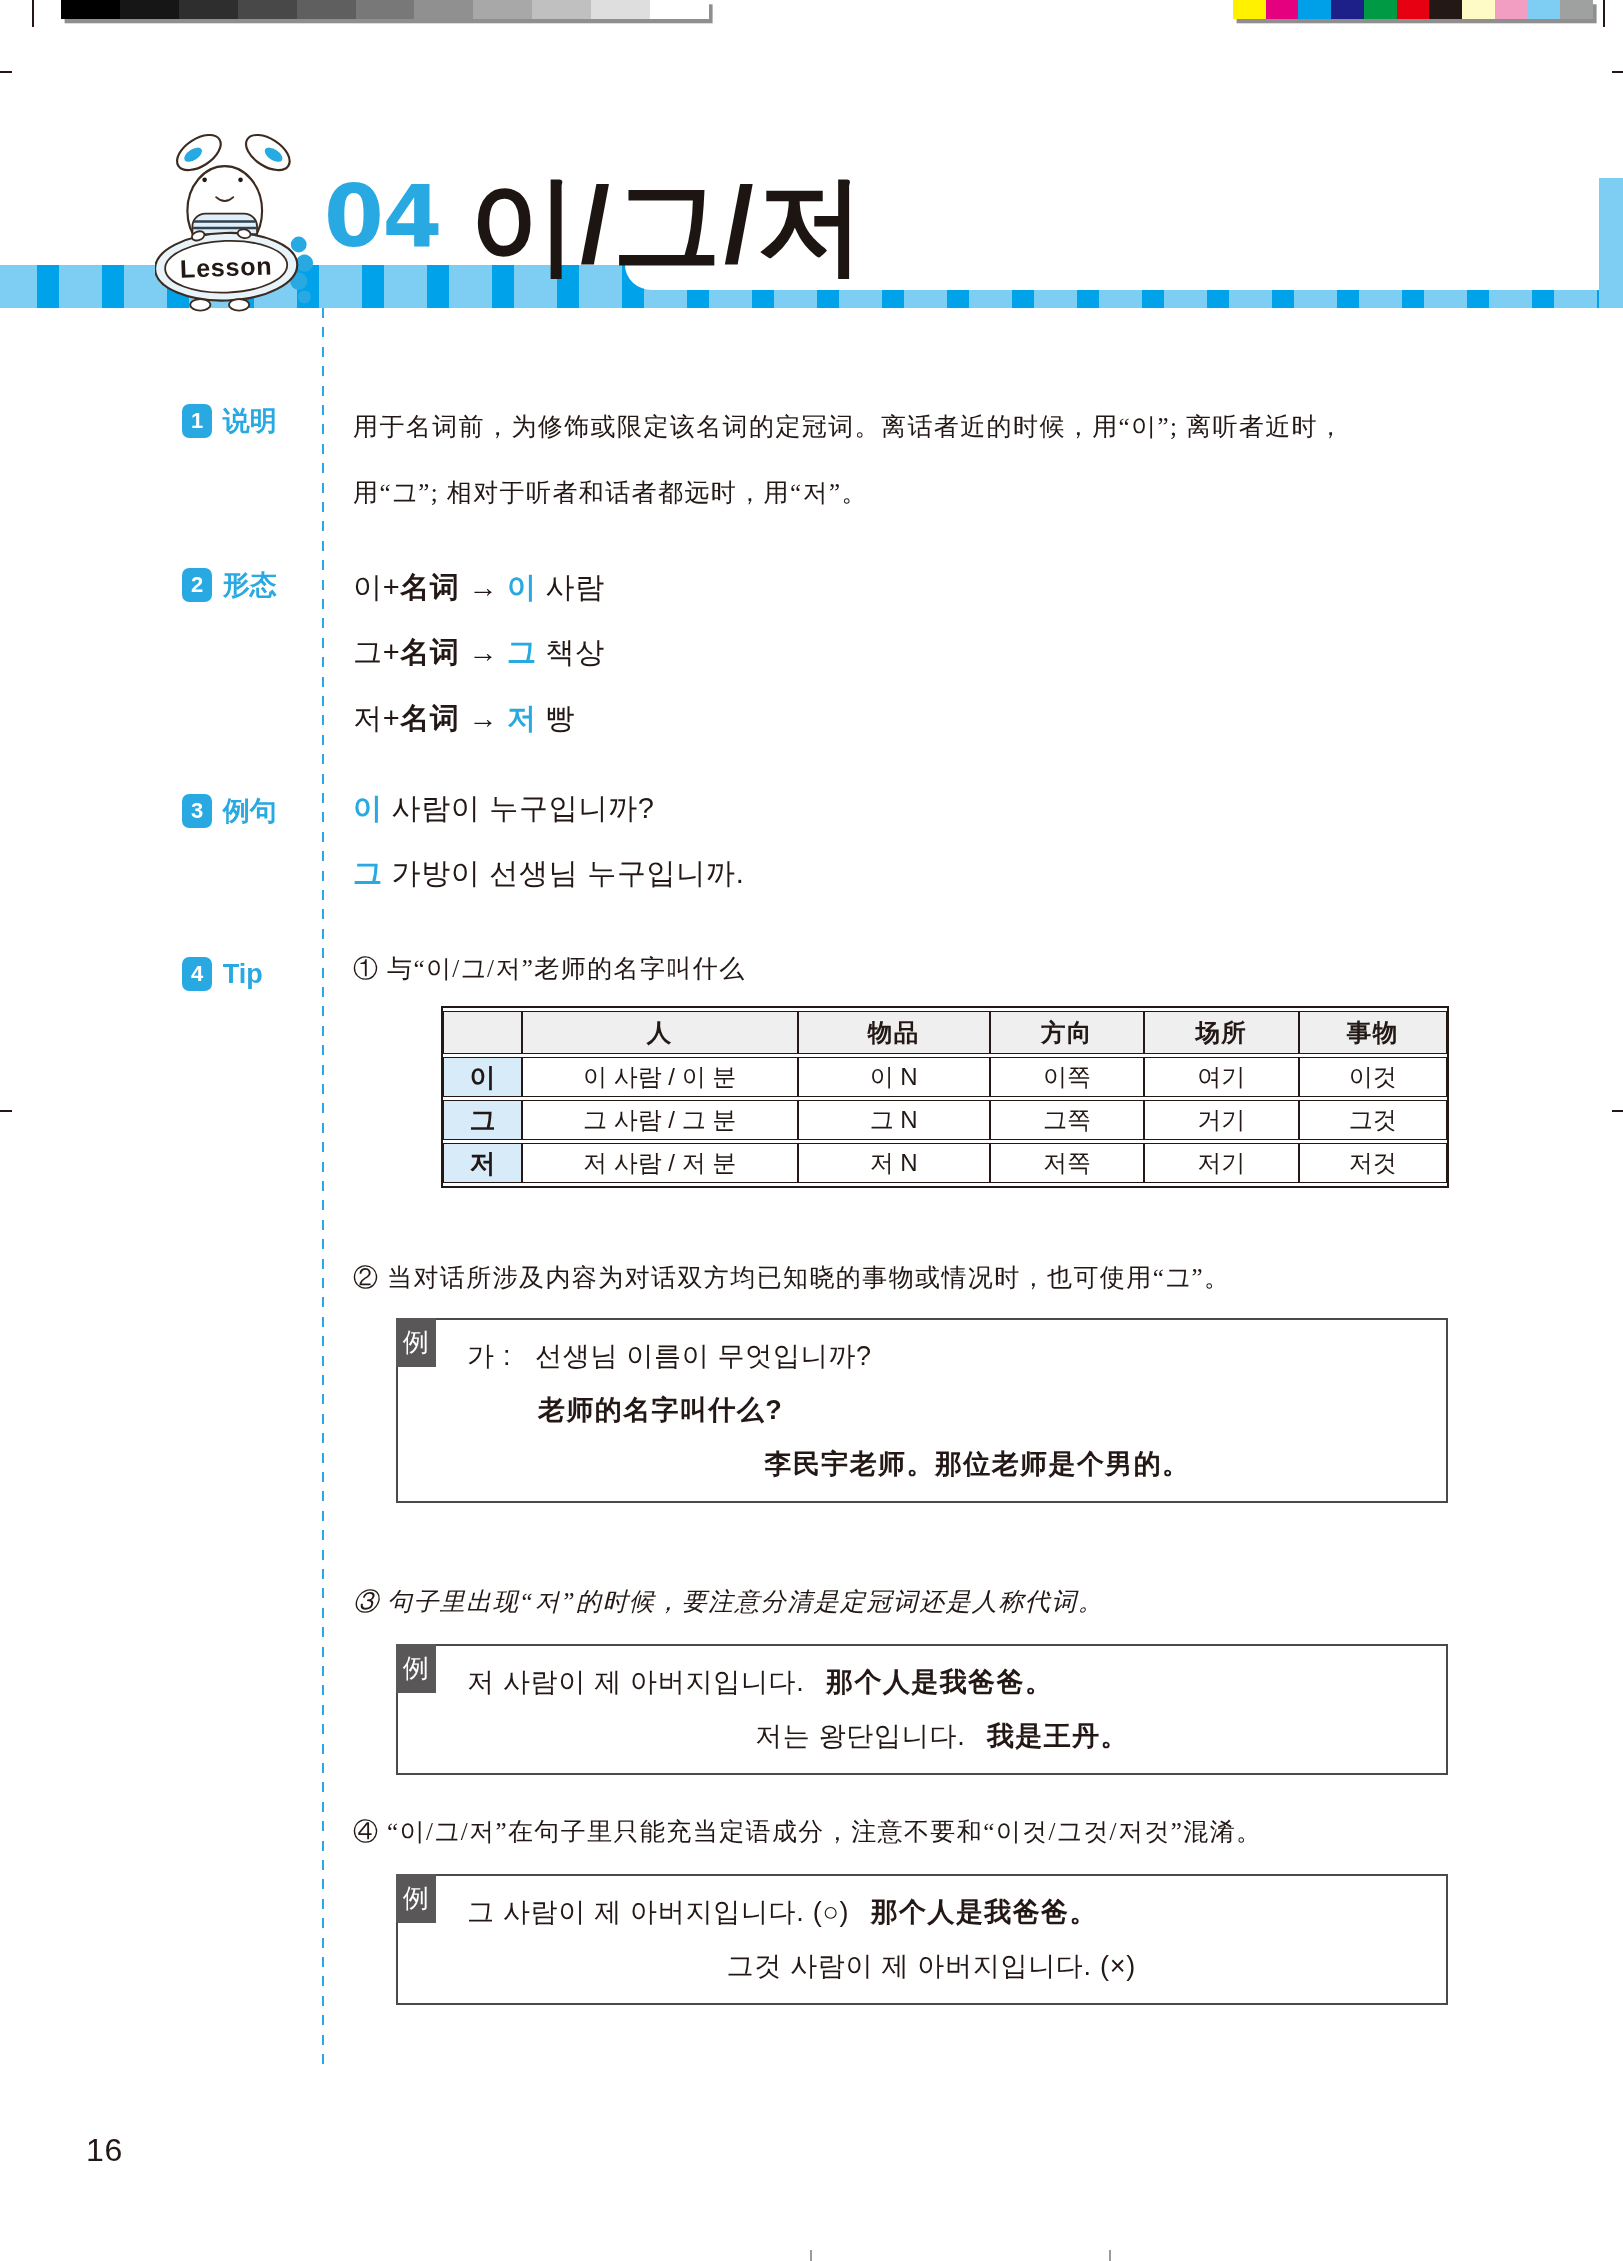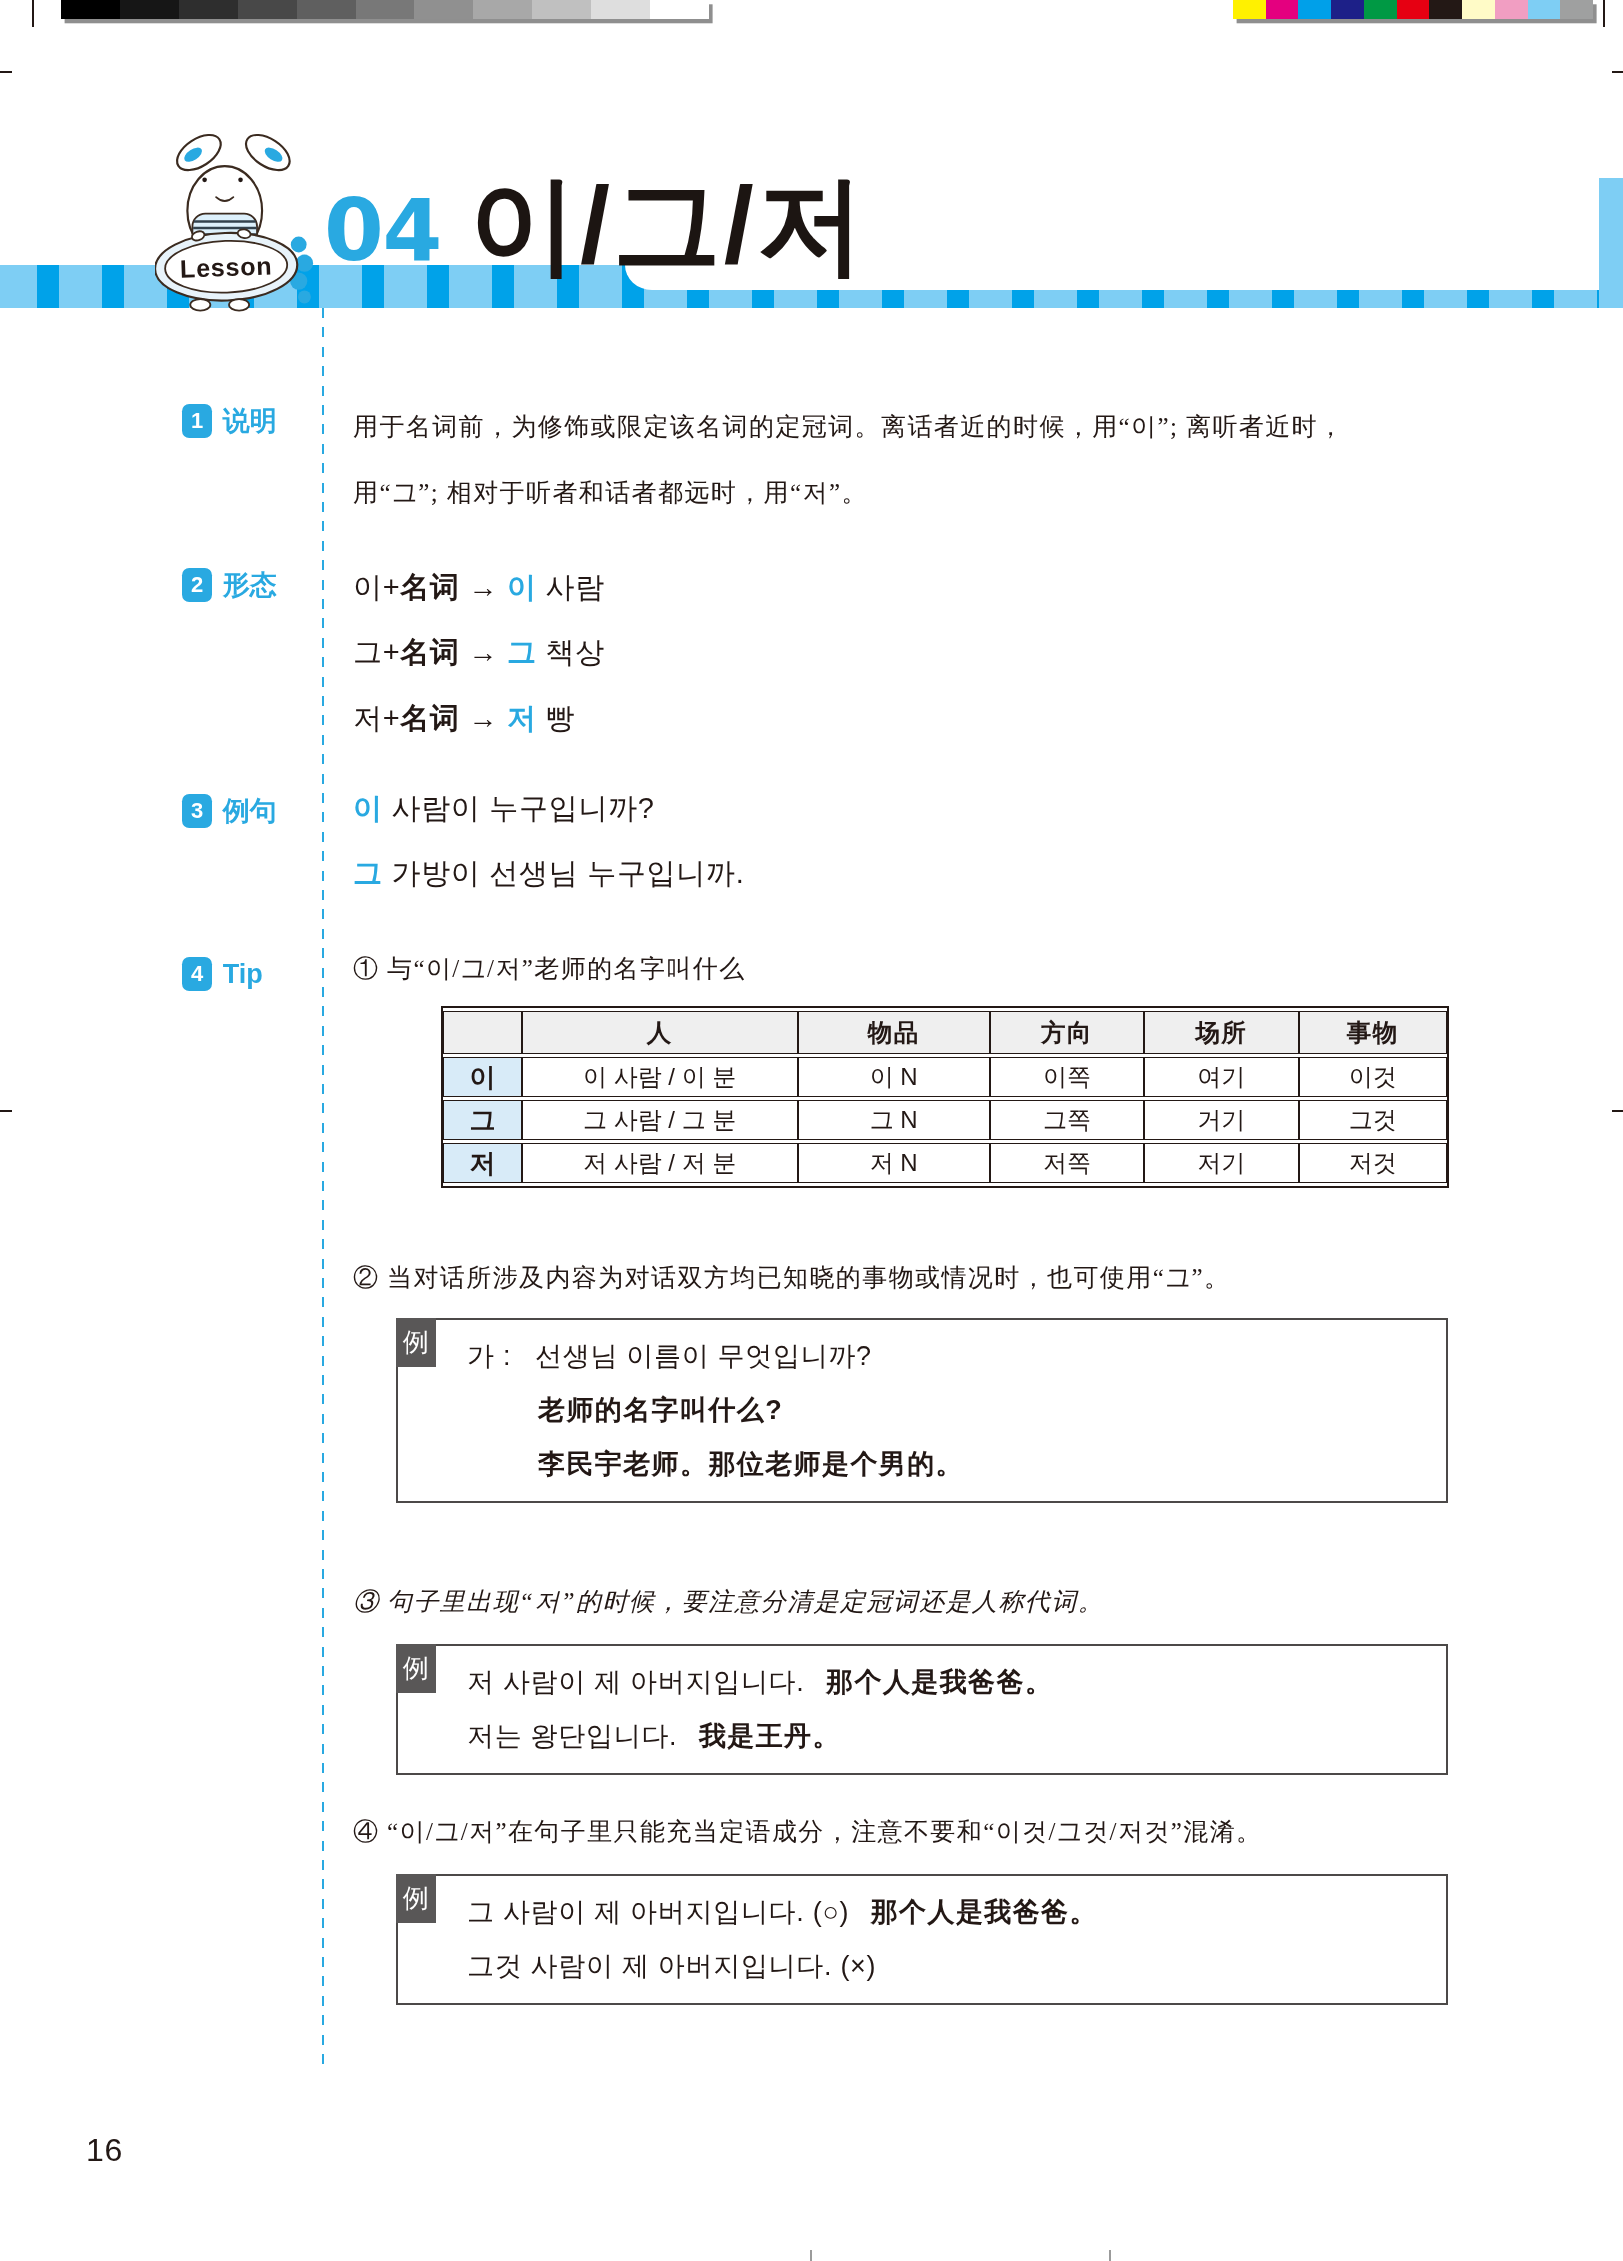--- a/index.html
+++ b/index.html
@@ -9,21 +9,21 @@
 
   
   .cal-bar { position:absolute; top:0; height:18.7px; display:flex; box-shadow:3.6px 4.3px 0 #8f8f8f; }
   .cal-bar .swatch { flex:1 0 auto; height:100%; }
   #grayscale-bar { left:61px; width:648px; }
   #color-bar { left:1233px; width:360px; }
   .crop { position:absolute; background:#231815; }
   .crop.gray { background:#9b9b9b; }
 
   
-  .lesson-number { position:absolute; left:324px; top:180px; font-size:86px; font-weight:700; color:#29A9E1; letter-spacing:-1.4px; font-family:"DejaVu Sans",sans-serif; }
+  .lesson-number { position:absolute; left:324px; top:166px; font-size:86px; font-weight:700; color:#29A9E1; letter-spacing:-1.4px; font-family:"DejaVu Sans",sans-serif; }
   .lesson-title { position:absolute; left:469px; top:153px; font-size:108px; font-weight:700; color:#1c1512; letter-spacing:2.9px; }
 
   
   .band-full { position:absolute; left:0; top:265px; width:1624px; height:43px;
     background:repeating-linear-gradient(to right,#00A2E9 0 21.6px,#7ECEF4 21.6px 65px);
     background-position-x:37px; }
   .band-cut { position:absolute; left:625px; top:265px; width:999px; height:25px; background:#ffffff; border-bottom-left-radius:27px 25px; }
   .band-vbar { position:absolute; left:1599px; top:178px; width:24.5px; height:130px; background:#7ECEF4; }
 
   
@@ -46,21 +46,21 @@
   .tip-table th, .tip-table td { border:1.4px solid #231815; }
   .tip-table th { height:43px; background:#EFEFEF; font-size:24.5px; font-weight:700; letter-spacing:1.4px; }
   .tip-table td { height:40px; font-size:24px; background:#fff; }
   .tip-table td.rowlab { background:#D8EBF8; font-weight:700; font-size:26px; }
 
   
   .ex-box { position:absolute; left:396px; width:1052px; border:2.2px solid #4C4948; background:#fff; }
   .ex-tag { position:absolute; top:-2.2px; left:-2.2px; width:40px; height:49px; background:#595757; color:#fff; font-size:26px; display:flex; align-items:center; justify-content:center; }
   .ex-body { padding:18.7px 29px 18.7px 69px; }
   .ex-row { font-size:27px; line-height:35px; margin-bottom:19.4px; letter-spacing:0.7px; }
-  .ex-row:last-child { margin-bottom:0; }
+  .ex-row:last-child { margin-bottom:0;text-align:center; }
   .speaker { display:inline-block; min-width:68px; }
   .zh-inline { font-weight:700; margin-left:21.6px; letter-spacing:1.4px; }
   .zh-line { padding-left:71px; font-weight:700; letter-spacing:1.4px; }
 
   .page-number { position:absolute; left:86px; top:2132px; font-size:32px; letter-spacing:0.7px; }
 </style>
 </head>
 <body>
 
 <div id="grayscale-bar" class="cal-bar">

